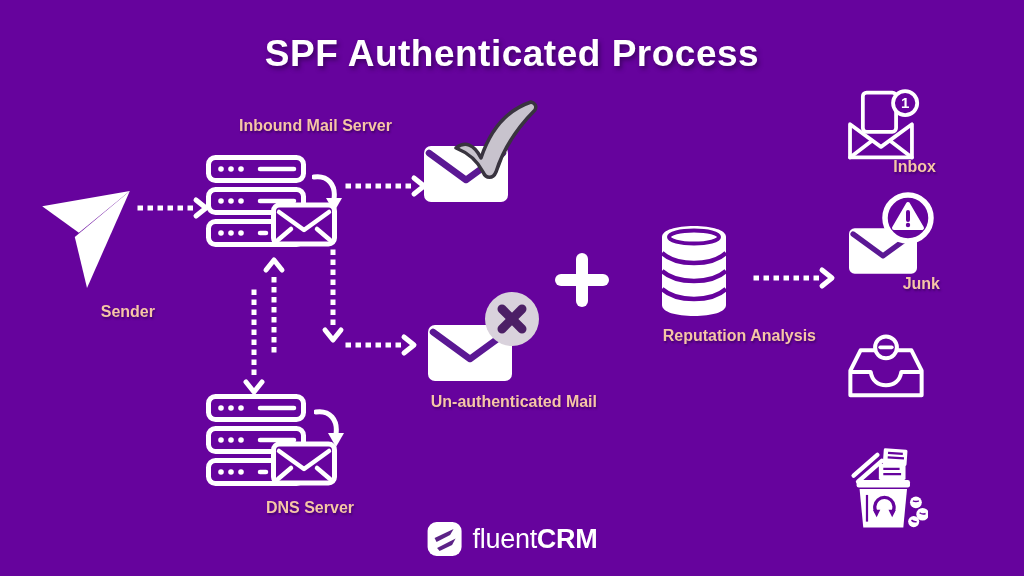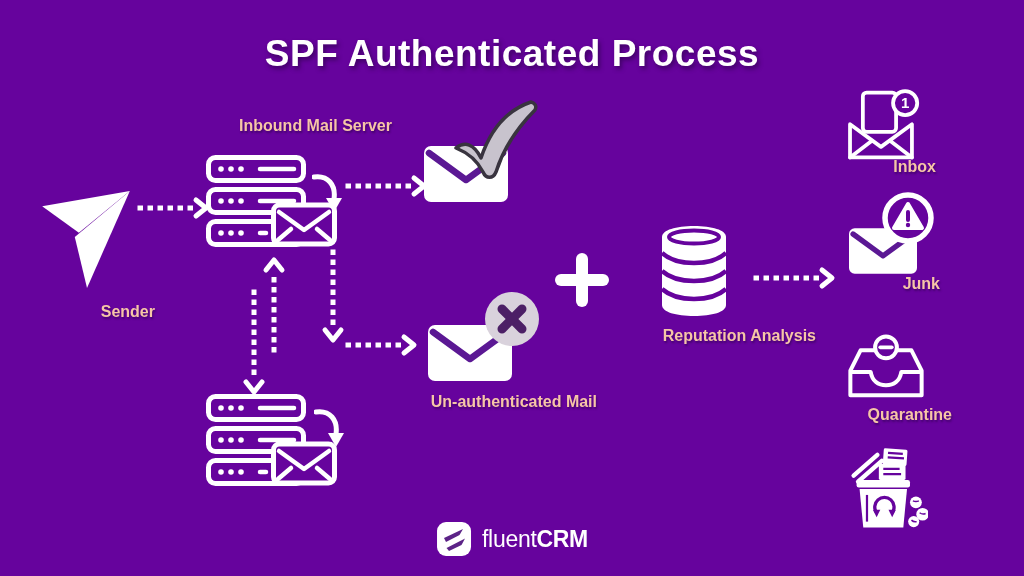--- a/index.html
+++ b/index.html
@@ -29,21 +29,21 @@
     position:absolute;font-weight:700;font-size:16px;color:var(--label);
     text-align:right;text-shadow:1px 2px 2px rgba(25,0,45,.4);white-space:nowrap;
   }
   .connectors{position:absolute;left:0;top:0;pointer-events:none;}
   .dots{stroke:var(--white);stroke-width:5;stroke-dasharray:0.5 9.5;stroke-linecap:square;fill:none;}
   .head{stroke:var(--white);stroke-width:5;fill:none;stroke-linecap:round;stroke-linejoin:round;}
   .logo{
     position:absolute;left:50%;top:521px;transform:translateX(-50%);
     display:flex;align-items:center;gap:10px;color:var(--white);
   }
-  .logo-text{font-size:23px;letter-spacing:-0.3px;}
+  .logo-text{font-size:27px;letter-spacing:-0.3px;}
   .logo-text b{font-weight:700;}
 </style>
 </head>
 <body>
 
 <div class="canvas">
 
   <h1 class="title">SPF Authenticated Process</h1>
 
   <svg class="connectors" width="1024" height="576" viewBox="0 0 1024 576">
@@ -157,20 +157,21 @@
       <line x1="54" y1="78" x2="60" y2="78"></line>
     </g>
     <rect x="67.5" y="50" width="61" height="39" rx="6" fill="var(--background)" stroke="var(--white)" stroke-width="5"></rect>
     <path d="M73,57 L98,75 L123,57" fill="none" stroke="var(--white)" stroke-width="4.5" stroke-linecap="round" stroke-linejoin="round"></path>
     <path d="M72,85 L85,74 M124,85 L111,74" fill="none" stroke="var(--white)" stroke-width="4.5" stroke-linecap="round"></path>
   </svg>
   <svg class="abs" style="left:314px;top:408px;" width="30" height="40" viewBox="0 0 30 40">
     <path d="M2,4 C16,2 24,12 22,26" fill="none" stroke="var(--white)" stroke-width="5" stroke-linecap="round"></path>
     <polygon points="14,25 30,25 22,39" fill="var(--white)"></polygon>
   </svg>
+  <div class="node-label" style="left:194px;width:160px;top:499px;">DNS Server</div>
 
   <svg class="abs" style="left:553px;top:251px;" width="58" height="58" viewBox="0 0 58 58">
     <rect x="23" y="2" width="12" height="54" rx="6" fill="var(--white)"></rect>
     <rect x="2" y="23" width="54" height="12" rx="6" fill="var(--white)"></rect>
   </svg>
 
   <svg class="abs" style="left:659px;top:225px;" width="70" height="92" viewBox="0 0 70 92">
     <path d="M3,12 C3,5 17,1 35,1 C53,1 67,5 67,12 L67,80 C67,87 53,91 35,91 C17,91 3,87 3,80 Z" fill="var(--white)"></path>
     <ellipse cx="35" cy="12" rx="25" ry="6.5" fill="none" stroke="var(--background)" stroke-width="4"></ellipse>
     <path d="M3,28 C12,36 24,38 35,38 C46,38 58,36 67,28" fill="none" stroke="var(--background)" stroke-width="4.5"></path>
@@ -199,21 +200,20 @@
     <circle cx="26" cy="33" r="2.2" fill="var(--background)"></circle>
   </svg>
   <div class="node-label" style="left:840px;width:100px;top:275px;">Junk</div>
 
   <svg class="abs" style="left:846px;top:334px;" width="80" height="66" viewBox="0 0 110 90">
     <path d="M6,50 L20,22 L90,22 L104,50 L104,84 L6,84 Z" fill="none" stroke="var(--white)" stroke-width="5.5" stroke-linejoin="round"></path>
     <path d="M6,52 L34,52 C36,64 44,70 55,70 C66,70 74,64 76,52 L104,52" fill="none" stroke="var(--white)" stroke-width="5.5" stroke-linejoin="round"></path>
     <circle cx="55" cy="18" r="15" fill="var(--background)" stroke="var(--white)" stroke-width="5.5"></circle>
     <line x1="47" y1="18" x2="63" y2="18" stroke="var(--white)" stroke-width="5" stroke-linecap="round"></line>
   </svg>
-  <div class="node-label" style="left:818px;width:134px;top:406px;">Quarantine</div>
 
   <svg class="abs" style="left:846px;top:446px;" width="82" height="86" viewBox="0 0 110 116">
     <g stroke="var(--white)" stroke-width="6" stroke-linecap="round">
       <line x1="10" y1="40" x2="42" y2="12"></line>
       <line x1="16" y1="48" x2="48" y2="20"></line>
     </g>
     <g>
       <rect x="50" y="4" width="32" height="22" rx="2" fill="var(--white)" transform="rotate(4 66 15)"></rect>
       <path d="M56,10 L76,10 M56,16 L78,16" stroke="var(--background)" stroke-width="3" transform="rotate(4 66 15)"></path>
       <rect x="44" y="24" width="36" height="22" rx="2" fill="var(--white)"></rect>

